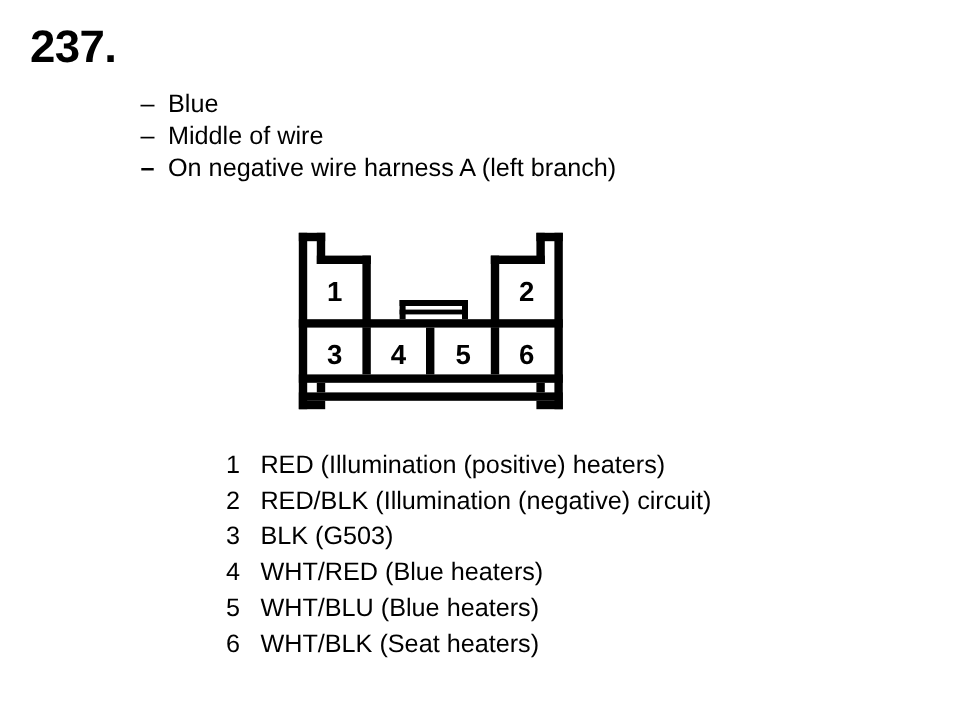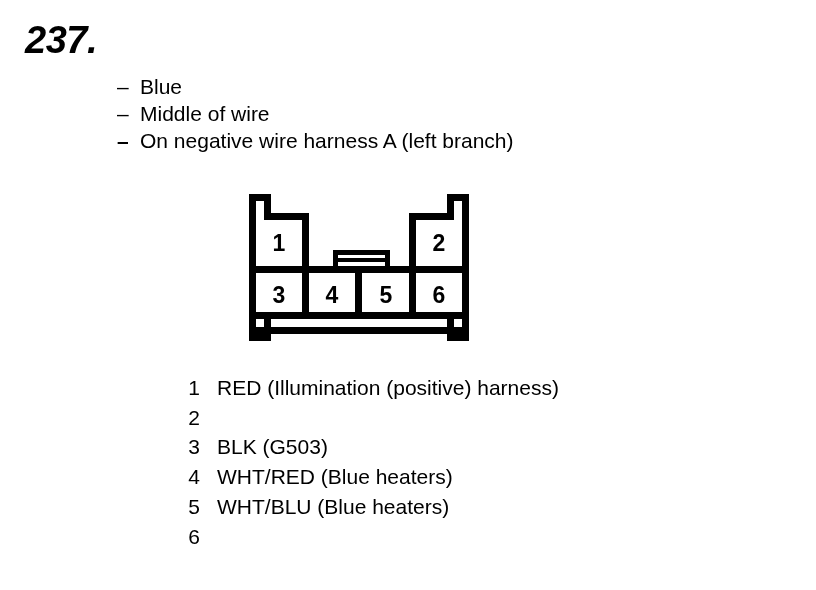--- a/index.html
+++ b/index.html
@@ -7,21 +7,20 @@
     width:816px;height:590px;position:relative;overflow:hidden;
     background:#ffffff;color:#000000;
     font-family:"Liberation Sans","DejaVu Sans",sans-serif;
     -webkit-font-smoothing:antialiased;
   }
   .title-row{
     position:absolute;left:25px;top:21px;
     font-size:38px;font-weight:bold;line-height:38px;
     letter-spacing:-0.5px;white-space:nowrap;
     display:flex;
-    font-style:italic;
   }
   .title-num{margin-right:21px;}
   .bullets{
     position:absolute;left:117px;top:73px;
     font-size:21px;line-height:27px;
   }
   .bullet{display:flex;white-space:nowrap;}
   .bullet .dash{width:15px;flex:0 0 auto;}
   .bullet .dash.heavy{font-weight:bold;}
   .bullet .b-text{margin-left:8px;}
@@ -104,33 +103,35 @@
       <text x="332" y="303">4</text>
       <text x="386" y="303">5</text>
       <text x="439" y="303">6</text>
     </g>
   </svg>
 </div>
 
 <div class="pinlist">
   <div class="pin-row">
     <span class="pin-num">1</span>
-    <span class="pin-desc">RED (Illumination (positive) harness)</span>
+    <span class="pin-desc">RED (Illumination (positive) heaters)</span>
   </div>
   <div class="pin-row">
     <span class="pin-num">2</span>
+    <span class="pin-desc">RED/BLK (Illumination (negative) circuit)</span>
   </div>
   <div class="pin-row">
     <span class="pin-num">3</span>
     <span class="pin-desc">BLK (G503)</span>
   </div>
   <div class="pin-row">
     <span class="pin-num">4</span>
     <span class="pin-desc">WHT/RED (Blue heaters)</span>
   </div>
   <div class="pin-row">
     <span class="pin-num">5</span>
     <span class="pin-desc">WHT/BLU (Blue heaters)</span>
   </div>
   <div class="pin-row">
     <span class="pin-num">6</span>
+    <span class="pin-desc">WHT/BLK (Seat heaters)</span>
   </div>
 </div>
 
 </body></html>

